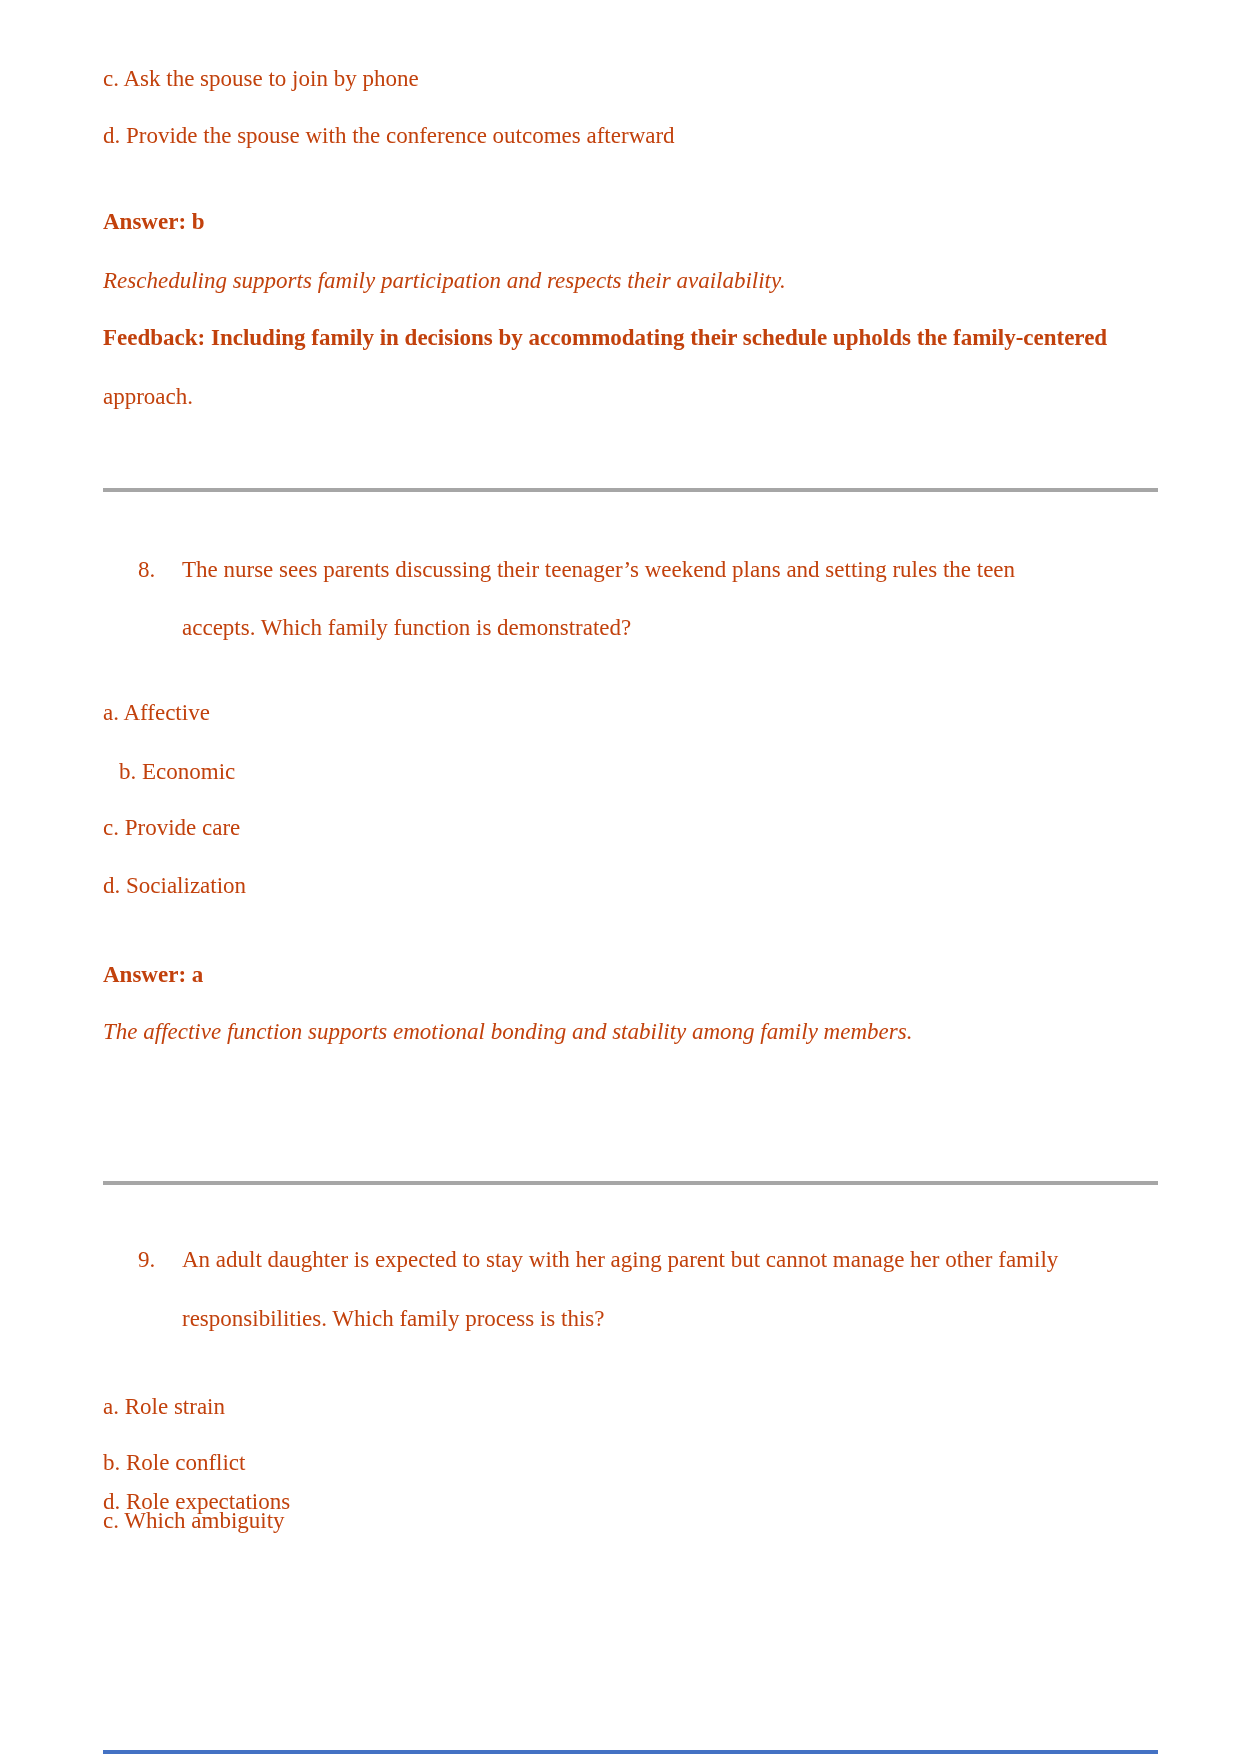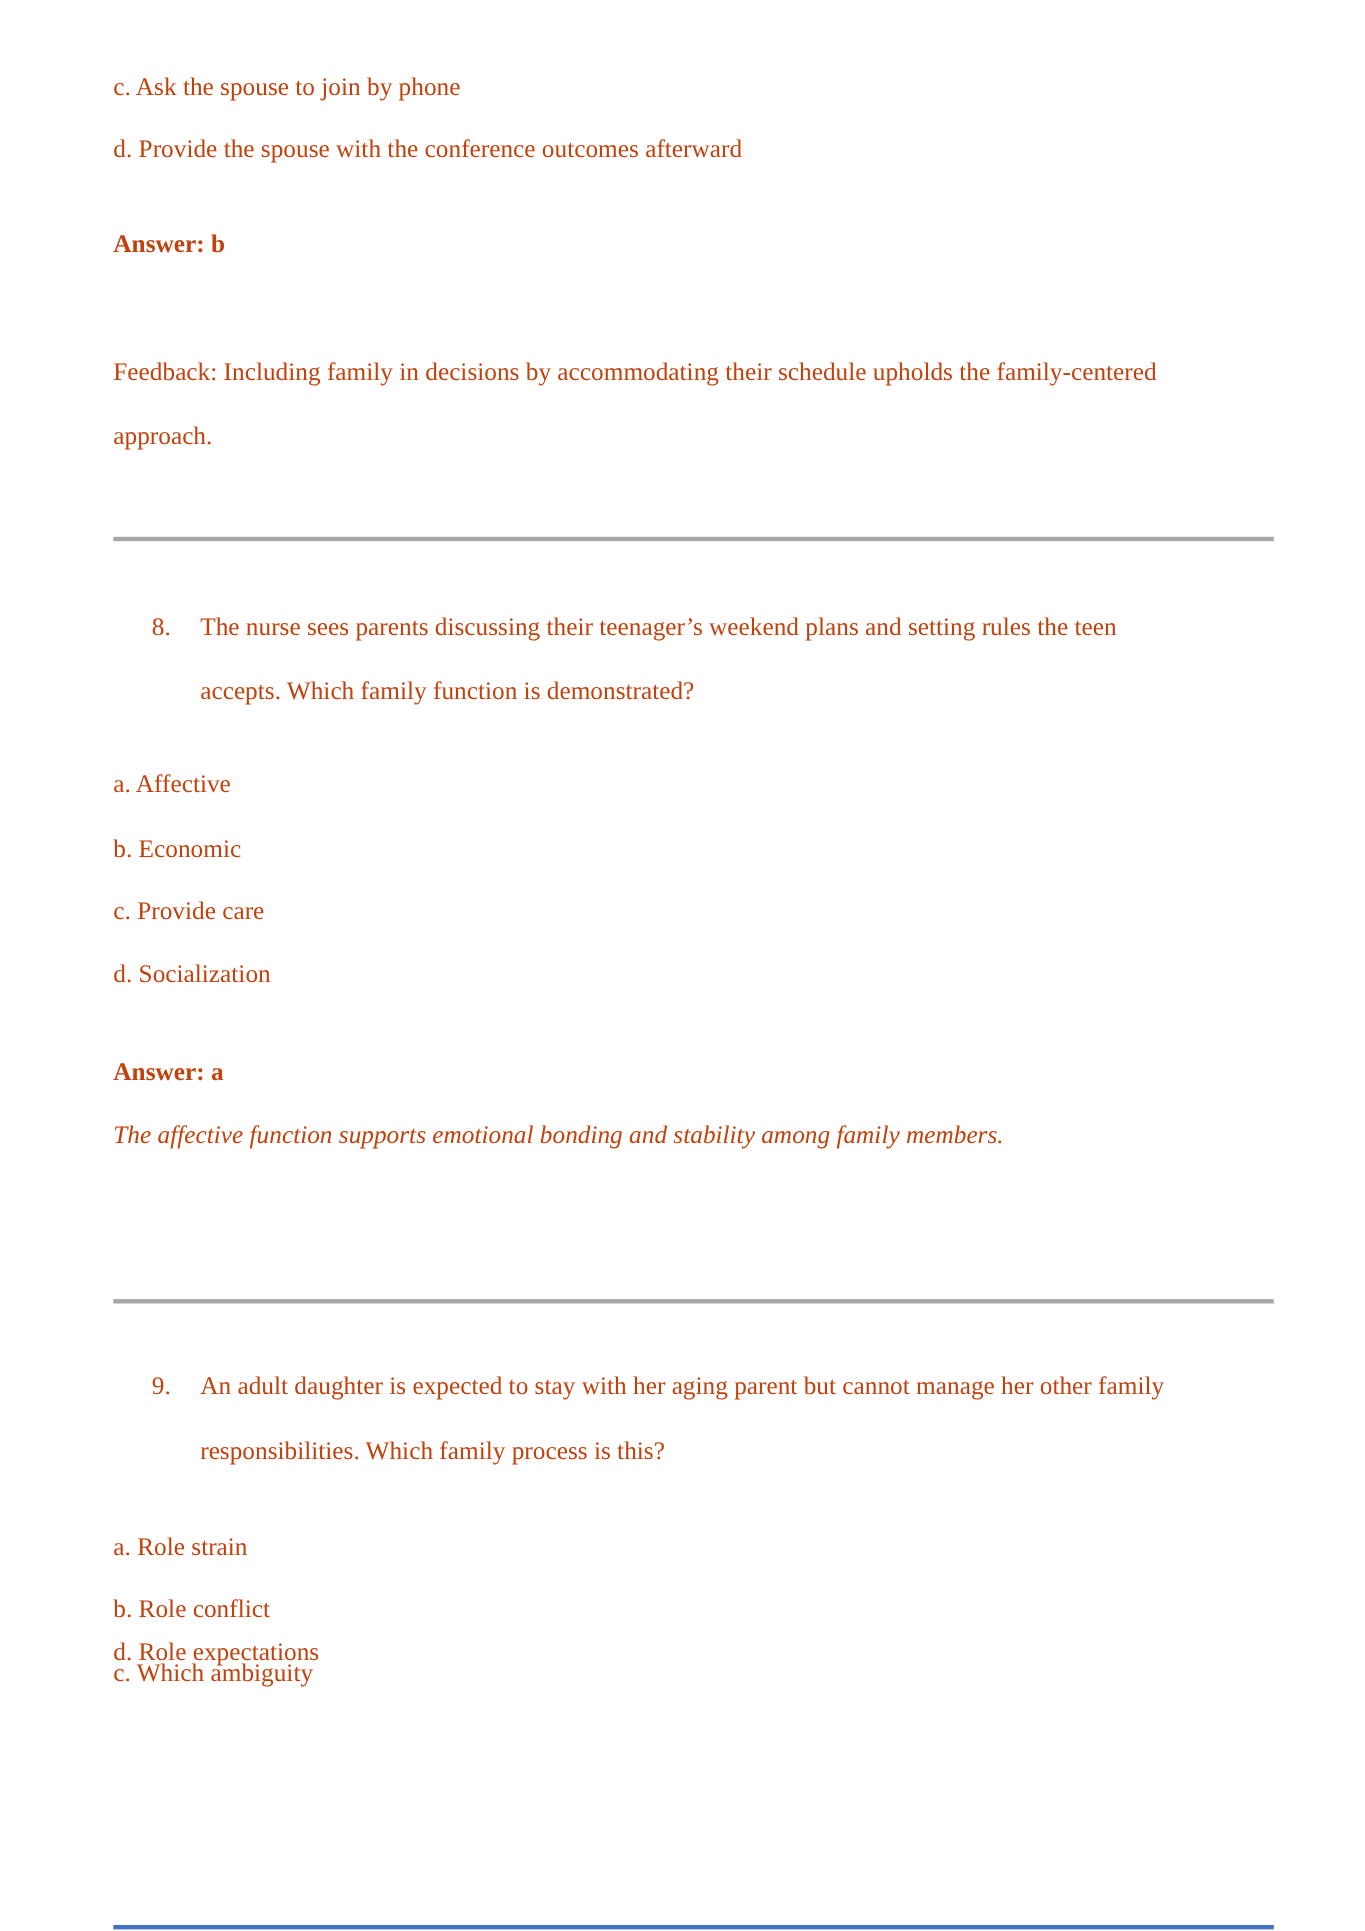--- a/index.html
+++ b/index.html
@@ -37,31 +37,32 @@
   }
 </style>
 </head>
 <body>
 
 <div class="page">
 
   <div class="line" style="top:65px;  left:103px;">c. Ask the spouse to join by phone</div>
   <div class="line" style="top:122px; left:103px;">d. Provide the spouse with the conference outcomes afterward</div>
   <div class="line bold" style="top:208px; left:103px;">Answer: b</div>
-  <div class="line" style="top:324px; left:103px;">Feedback: Including family in decisions by accommodating their schedule upholds the family-centered</div>
+  <div class="line italic" style="top:267px; left:103px;">Rescheduling supports family participation and respects their availability.</div>
+  <div class="line" style="top:324px; left:103px;font-weight:bold;">Feedback: Including family in decisions by accommodating their schedule upholds the family-centered</div>
   <div class="line" style="top:383px; left:103px;">approach.</div>
 
   <div class="divider" style="top:488px;"></div>
 
   <div class="line" style="top:556px; left:138px;">8.</div>
   <div class="line" style="top:614px; left:182px;">accepts. Which family function is demonstrated?</div>
   <div class="line" style="top:556px; left:182px;">The nurse sees parents discussing their teenager’s weekend plans and setting rules the teen</div>
 
   <div class="line" style="top:699px; left:103px;">a. Affective</div>
-  <div class="line" style="top:758px; left:103px;">b. Economic</div>
+  <div class="line" style="top:758px; left:119px;">b. Economic</div>
   <div class="line" style="top:814px; left:103px;">c. Provide care</div>
   <div class="line" style="top:872px; left:103px;">d. Socialization</div>
 
   <div class="line bold" style="top:961px; left:103px;">Answer: a</div>
   <div class="line italic" style="top:1018px; left:103px;">The affective function supports emotional bonding and stability among family members.</div>
 
   <div class="divider" style="top:1181px;"></div>
 
   <div class="line" style="top:1246px; left:138px;">9.</div>
   <div class="line" style="top:1246px; left:182px;">An adult daughter is expected to stay with her aging parent but cannot manage her other family</div>

